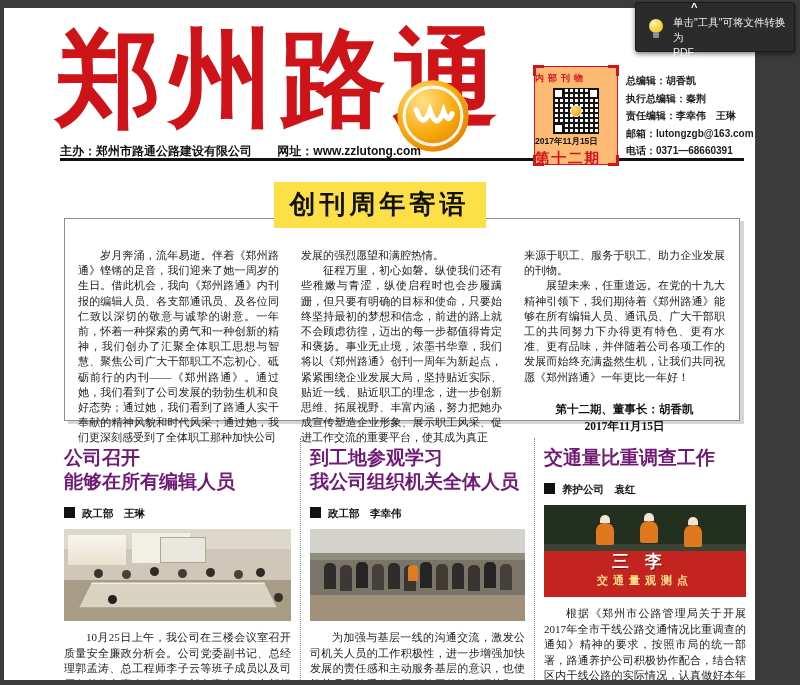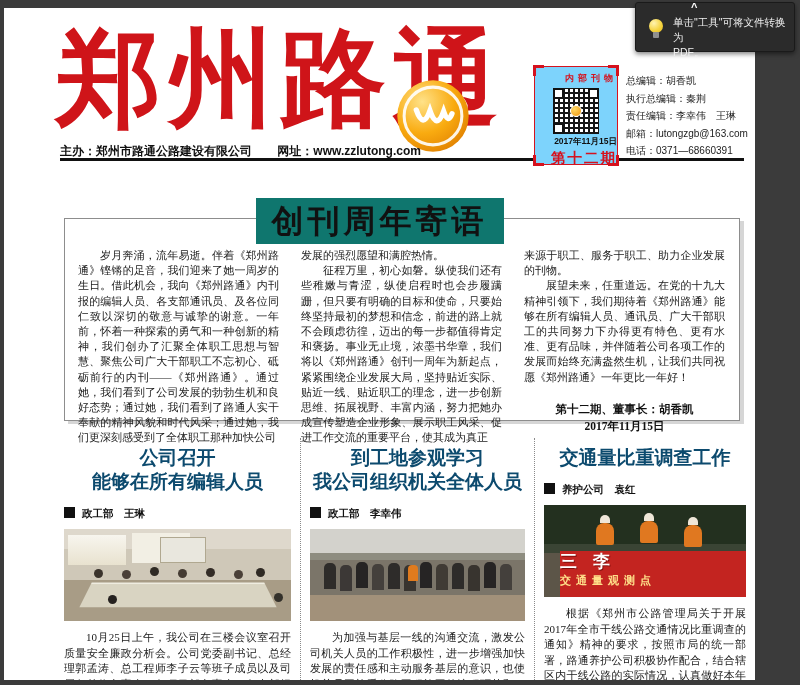--- a/index.html
+++ b/index.html
@@ -26,63 +26,63 @@
     font-family:"Liberation Sans","DejaVu Sans",sans-serif; font-weight:900;
     font-size:106px; line-height:112px; letter-spacing:6px; color:#cf1419; white-space:nowrap; }
   .logo { position:absolute; left:391px; top:70px; width:76px; height:76px; }
   .publisher-line { position:absolute; left:56px; top:135px; width:470px;
     font-family:"Liberation Sans","DejaVu Sans",sans-serif; font-weight:bold; font-size:12px; color:#111; }
   .publisher-line .web { margin-left:22px; }
   .masthead-rule { position:absolute; left:56px; top:150px; width:684px; height:3px; background:#111; }
 
   
   .issue-box { position:absolute; left:530px; top:58px; width:84px; height:99px;
-    background:#7dd3fc; border:1.5px solid #d5121e; padding-top:5px; text-align:right; z-index:5; }
+    background:#fdba74; border:1.5px solid #d5121e; padding-top:5px; text-align:left; z-index:5; }
   .issue-box .corner { position:absolute; width:11px; height:11px; border-color:#d5121e; border-style:solid; }
   .corner.tl { left:-2px; top:-2px;   border-width:3px 0 0 3px; }
   .corner.tr { right:-2px; top:-2px;  border-width:3px 3px 0 0; }
   .corner.bl { left:-2px; bottom:-2px; border-width:0 0 3px 3px; }
   .corner.br { right:-2px; bottom:-2px; border-width:0 3px 3px 0; }
   .issue-tag { color:#d5121e; font-weight:bold; font-size:9px; letter-spacing:4px;
     font-family:"Liberation Sans",sans-serif; }
   .qr { position:relative; width:46px; height:46px; margin:3px auto 2px auto;
     background-image:repeating-linear-gradient(0deg,#151515 0 2px,transparent 2px 5px),
                      repeating-linear-gradient(90deg,#151515 0 2px,transparent 2px 5px);
     background-color:#fff; }
   .qr .eye { position:absolute; width:11px; height:11px; border:2.5px solid #111; background:#fff; }
   .qr .eye.e1 { left:0; top:0; } .qr .eye.e2 { right:0; top:0; } .qr .eye.e3 { left:0; bottom:0; }
   .qr .dot { position:absolute; left:17px; top:17px; width:12px; height:12px; border-radius:50%;
     background:radial-gradient(circle at 35% 30%, #ffd966, #f0940a); border:1.5px solid #fff; }
   .issue-date { font-family:"Liberation Sans",sans-serif; font-weight:bold; font-size:8.5px; color:#111; }
   .issue-no { color:#d5121e; font-weight:bold; font-size:14.5px; letter-spacing:2px; margin-top:1px; }
 
   
   .editorial { position:absolute; left:622px; top:64px; width:125px;
-    font-family:"Liberation Sans","DejaVu Sans",sans-serif; font-size:10px; font-weight:400;
+    font-family:"Liberation Sans","DejaVu Sans",sans-serif; font-size:10px; font-weight:700;
     color:#1c1c1c; line-height:17.5px; white-space:nowrap; }
 
   
   .main-box { position:absolute; left:60px; top:210px; width:676px; height:203px;
     border:1px solid #8d8d8d; background:#fff; box-shadow:4px 3px 0 rgba(0,0,0,.16); }
   .main-title-wrap { position:absolute; left:0; top:174px; width:751px; text-align:center; z-index:6; }
-  .main-title { display:inline-block; background:#0f766e; padding:0 16px;
-    font-size:32px; font-weight:bold; color:#111; letter-spacing:4px; line-height:46px;margin-top:16px; }
+  .main-title { display:inline-block; background:#fde047; padding:0 16px;
+    font-size:26px; font-weight:bold; color:#111; letter-spacing:4px; line-height:46px; }
   .main-cols { position:absolute; left:74px; top:240px; width:648px; display:flex; gap:22px; z-index:7; }
   .main-cols .col { width:201px; font-size:11px; line-height:15.2px; text-align:justify; color:#1a1a1a; }
   .main-cols p { text-indent:2em; }
   .main-cols p.cont { text-indent:0; }
   .signature { margin-top:16px; text-align:center; font-weight:bold; font-size:11.5px; line-height:17px; color:#111; }
 
   
   .bottom { position:absolute; left:56px; top:430px; width:688px; display:flex; }
   .art { padding:0 9px; }
   .art.a1 { width:240px; padding-left:4px; }
   .art.a2 { width:234px; border-left:1px dotted #8a8a8a; }
   .art.a3 { width:214px; border-left:1px dotted #8a8a8a; padding-right:2px; }
-  .art-title { margin-top:8px; text-align:center; font-size:19px; font-weight:bold; line-height:24px; color:#0c4a6e; }
+  .art-title { margin-top:8px; text-align:left; font-size:19px; font-weight:bold; line-height:24px; color:#701a75; }
   .byline { margin-top:13px; font-family:"Liberation Sans",sans-serif; font-weight:bold; font-size:10.5px; color:#111; display:flex; align-items:flex-start; }
   .byline .sq { display:inline-block; width:11px; height:11px; background:#111; margin-right:7px; }
   .photo { margin-top:8px; height:92px; position:relative; overflow:hidden; background:#888; }
   .art-body { margin-top:9px; font-size:11px; line-height:15.5px; text-align:justify; color:#1a1a1a; }
   .art-body p { text-indent:2em; }
 
   
   .p1 { background:linear-gradient(180deg,#ded8cc 0 22%,#cfc8b8 22% 55%,#a89c86 55% 100%); }
   .p1 .win { position:absolute; left:4px; top:6px; width:58px; height:30px; background:linear-gradient(180deg,#f7f5ee,#e8e2cf); box-shadow:64px -2px 0 #f2efe4; }
   .p1 .screen { position:absolute; left:96px; top:8px; width:46px; height:26px; background:#e9e7de; border:1px solid #b0a890; }
@@ -92,21 +92,21 @@
   
   .p2 { background:linear-gradient(180deg,#d3d2cc 0 26%,#8e8d80 26% 34%,#7b7569 34% 72%,#a2917a 72% 100%); }
   .p2 .crowd { position:absolute; left:14px; top:34px; width:12px; height:26px; border-radius:5px 5px 0 0; background:#2e2c2a;
     box-shadow:16px 2px 0 #3c3836, 32px -1px 0 #262424, 48px 1px 0 #44403c, 64px 0 0 #2e2c2a, 80px 2px 0 #38342f, 96px -1px 0 #262424, 112px 1px 0 #403b35, 128px 0 0 #2e2c2a, 144px 2px 0 #38342f, 160px -1px 0 #262424, 176px 1px 0 #44403c; }
   .p2 .vest { position:absolute; left:98px; top:36px; width:10px; height:16px; border-radius:4px 4px 0 0; background:#e07b1e; }
   
   .p3 { background:linear-gradient(180deg,#23301f 0 42%,#3a4434 42% 52%,#5c5548 52% 100%); }
   .p3 .worker { position:absolute; top:18px; width:18px; height:22px; border-radius:8px 8px 2px 2px; background:#e07820; }
   .p3 .worker:after { content:""; position:absolute; left:4px; top:-8px; width:10px; height:8px; border-radius:5px 5px 0 0; background:#efe6d8; }
   .p3 .w1 { left:52px; } .p3 .w2 { left:96px; top:16px; } .p3 .w3 { left:140px; top:20px; }
-  .p3 .banner { position:absolute; left:16px; bottom:0; width:100%; height:46px; background:#c32420; text-align:left; }
+  .p3 .banner { position:absolute; left:0; bottom:0; width:100%; height:46px; background:#c32420; text-align:center; }
   .p3 .banner .b1 { font-size:17px; font-weight:bold; color:#fff; letter-spacing:16px; line-height:22px; text-shadow:1px 1px 0 #7d0f0c; }
   .p3 .banner .b2 { font-size:11px; font-weight:bold; color:#ffe08a; letter-spacing:5px; line-height:14px; }
 </style>
 </head>
 <body>
 
 <div class="viewer">
 
   <div class="tooltip">
     <span class="caret">^</span>

